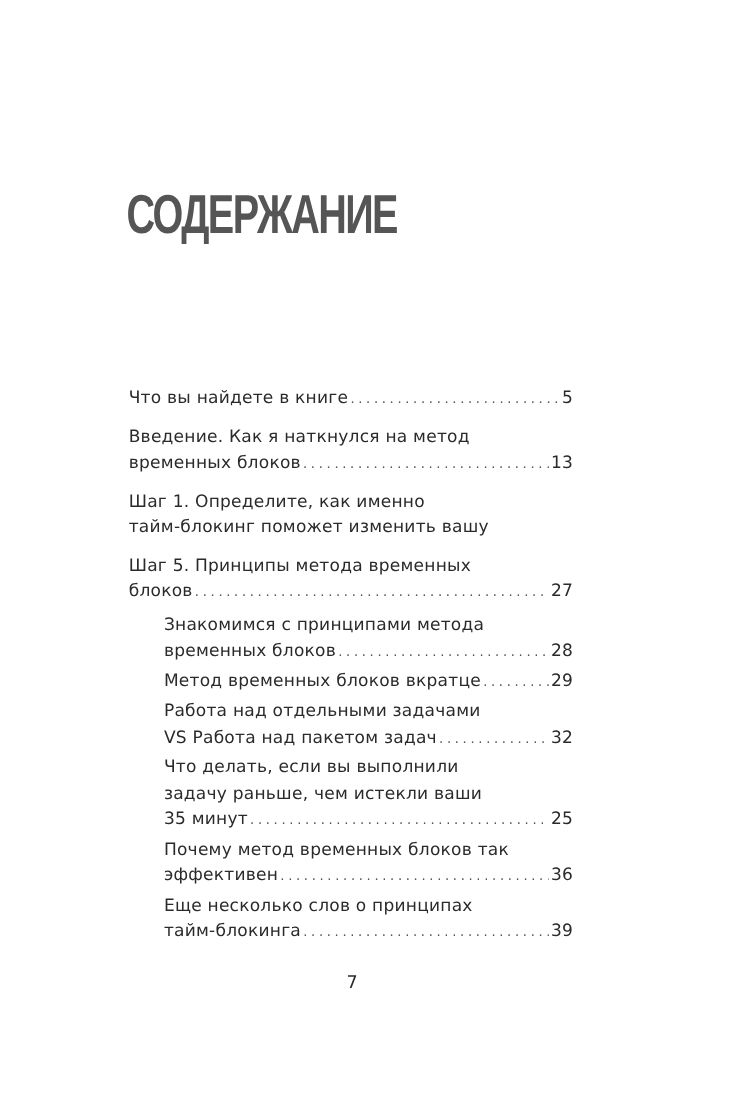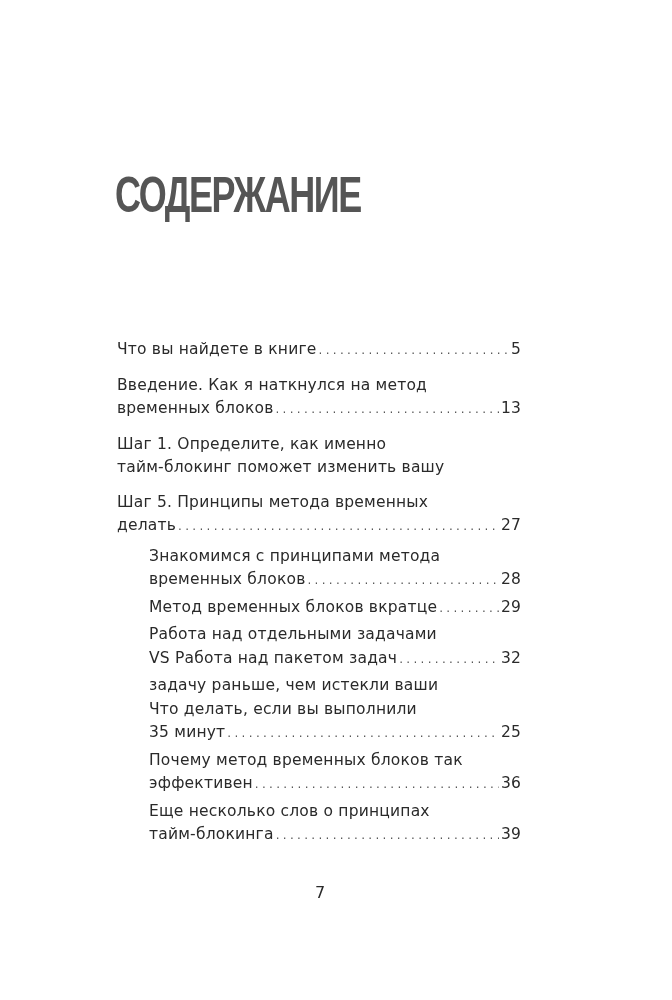--- a/index.html
+++ b/index.html
@@ -25,21 +25,21 @@
       line-height: 58px;
       color: #555555;
       letter-spacing: -2px;
       transform: scaleX(0.72);
       transform-origin: left top;
       white-space: nowrap;
     }
     .toc {
       position: absolute;
       left: 117px;
-      top: 338px;
+      top: 350px;
       width: 404px;
     }
     .toc-entry {
       font-size: 15.5px;
       line-height: 23.5px;
       color: #2a2a2a;
       letter-spacing: 0.2px;
     }
     .toc-entry.level-1 { margin-bottom: 11px; }
     .toc-entry.level-2 {
@@ -108,21 +108,21 @@
   </div>
 
   <div class="toc-entry level-1">
     <span class="toc-line">Шаг 1. Определите, как именно</span>
     <span class="toc-line">тайм-блокинг поможет изменить вашу</span>
   </div>
 
   <div class="toc-entry level-1" style="margin-bottom:6px;">
     <span class="toc-line">Шаг 5. Принципы метода временных</span>
     <div class="toc-last">
-      <span class="txt">делать</span>
+      <span class="txt">блоков</span>
       <span class="dots"></span>
       <span class="num">27</span>
     </div>
   </div>
 
   <div class="toc-entry level-2">
     <span class="toc-line">Знакомимся с принципами метода</span>
     <div class="toc-last">
       <span class="txt">временных блоков</span>
       <span class="dots"></span>
@@ -141,22 +141,22 @@
   <div class="toc-entry level-2">
     <span class="toc-line">Работа над отдельными задачами</span>
     <div class="toc-last">
       <span class="txt">VS Работа над пакетом задач</span>
       <span class="dots"></span>
       <span class="num">32</span>
     </div>
   </div>
 
   <div class="toc-entry level-2">
+    <span class="toc-line">Что делать, если вы выполнили</span>
     <span class="toc-line">задачу раньше, чем истекли ваши</span>
-    <span class="toc-line">Что делать, если вы выполнили</span>
     <div class="toc-last">
       <span class="txt">35 минут</span>
       <span class="dots"></span>
       <span class="num">25</span>
     </div>
   </div>
 
   <div class="toc-entry level-2">
     <span class="toc-line">Почему метод временных блоков так</span>
     <div class="toc-last">

